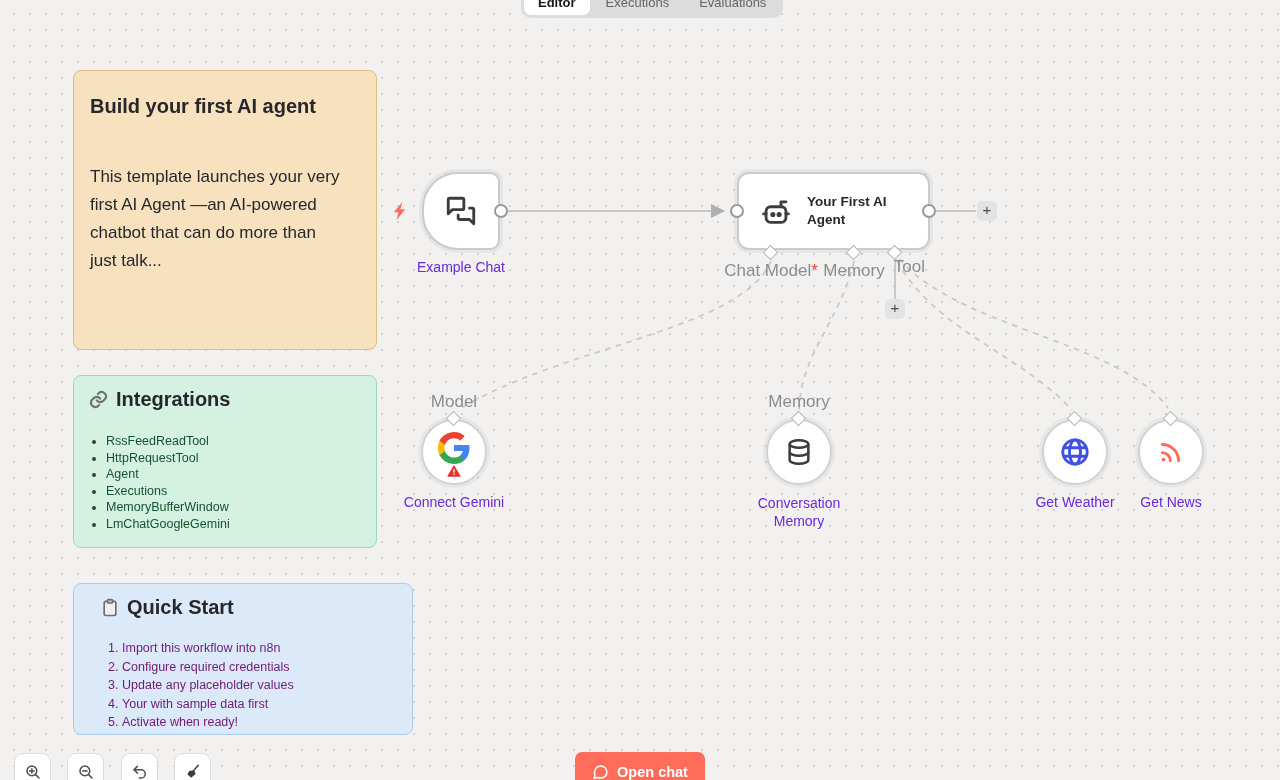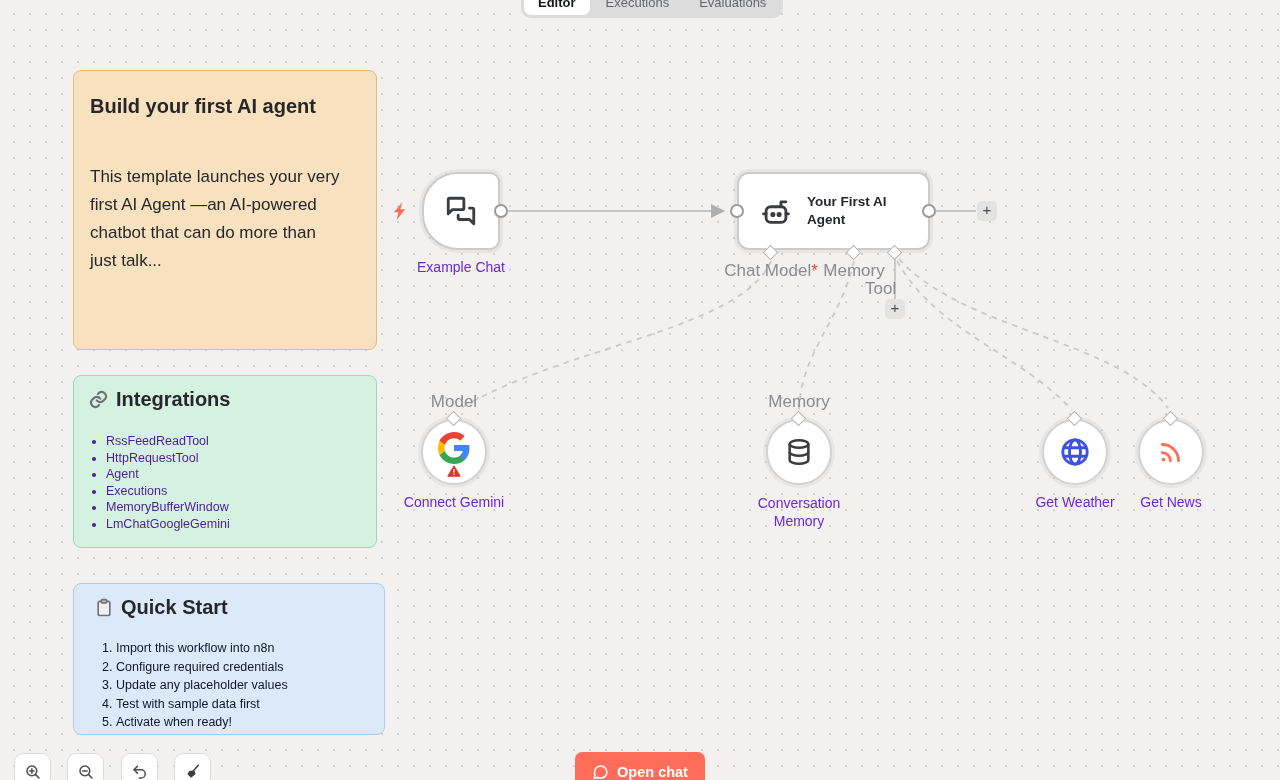--- a/index.html
+++ b/index.html
@@ -35,28 +35,28 @@
     background:#f8e1be; border:1px solid #e3bd7e; padding:4px 16px;
   }
   .note-intro h1 { font-size:20px; line-height:42px; font-weight:bold; color:#26272b; margin-top:10px; }
   .note-intro h3 { font-size:18px; line-height:26px; font-weight:bold; color:#26272b; margin-top:36px; }
   .note-intro p  { font-size:17px; line-height:28px; color:#26272b; margin-top:36px; max-width:254px; }
   .note-green {
     left:73px; top:375px; width:304px; height:173px;
     background:#d5f1e1; border:1px solid #97dcb9; padding:10px 14px;
   }
   .note-blue {
-    left:73px; top:583px; width:312px; height:152px;
-    background:#dbe9f8; border:1px solid #a9cdef; padding:10px 20px;
+    left:73px; top:583px; width:340px; height:152px;
+    background:#dbe9f8; border:1px solid #a9cdef; padding:10px 26px;
   }
   .note-h2 { font-size:20px; font-weight:bold; color:#26272b; display:flex; align-items:center; gap:7px; margin-top:2px;}
   .note-green ul { margin:22px 0 0 18px; }
-  .note-green li { font-size:12.5px; line-height:16.5px; color:#4c1d95; }
+  .note-green li { font-size:12.5px; line-height:16.5px; color:#14532d; }
   .note-blue ol { margin:20px 0 0 22px; }
-  .note-blue li { font-size:12.5px; line-height:18.5px; color:#0f172a; }
+  .note-blue li { font-size:12.5px; line-height:18.5px; color:#701a75; }
 
   
   .node-sq {
     width:78px; height:78px; background:#ffffff;
     border:2.5px solid #cbcbcb; box-shadow:0 0 0 3px rgba(185,185,185,.22);
     display:flex; align-items:center; justify-content:center; z-index:4;
   }
   .trigger { border-radius:36px 10px 10px 36px; left:422px; top:172px; }
   .node-wide {
     left:737px; top:172px; width:193px; height:78px; background:#fff;
@@ -159,21 +159,21 @@
         <rect x="5" y="4" width="14" height="17" rx="2" fill="#efefef"></rect>
         <rect x="9" y="2" width="6" height="4" rx="1" fill="#c9c9c9" stroke="#6f7075"></rect>
       </svg>
     </span>
     <span>Quick Start</span>
   </div>
   <ol>
     <li>Import this workflow into n8n</li>
     <li>Configure required credentials</li>
     <li>Update any placeholder values</li>
-    <li>Test with sample data first</li>
+    <li>Your with sample data first</li>
     <li>Activate when ready!</li>
   </ol>
 </div>
 
 <div class="abs bolt">
   <svg width="15" height="18" viewBox="0 0 12 16">
       <path d="M8.5 0 L1 9 H5 L3.5 16 L11 6.5 H6.8 Z" fill="#ff6d5a"></path>
     </svg>
 </div>
 
@@ -205,21 +205,21 @@
 </div>
 <div class="abs port-circle" style="left:730px;top:204px"></div>
 <div class="abs port-circle" style="left:922px;top:204px"></div>
 <div class="abs plusbtn" style="left:977px;top:201px">+</div>
 
 <div class="abs diamond" style="left:765px;top:247px"></div>
 <div class="abs diamond" style="left:848px;top:247px"></div>
 <div class="abs diamond" style="left:889px;top:247px"></div>
 <div class="abs port-label" style="left:711px;top:261px;width:120px;text-align:center"><span>Chat Model</span><span class="req">*</span></div>
 <div class="abs port-label" style="left:814px;top:261px;width:80px;text-align:center">Memory</div>
-<div class="abs port-label" style="left:865px;top:279px;width:60px;text-align:left">Tool</div>
+<div class="abs port-label" style="left:865px;top:257px;width:60px;text-align:right">Tool</div>
 <div class="abs plusbtn" style="left:885px;top:299px">+</div>
 
 <div class="abs port-label" style="left:414px;top:392px;width:80px;text-align:center">Model</div>
 <div class="abs diamond" style="left:448px;top:413px"></div>
 <div class="abs node-circle" style="left:421px;top:419px">
   <span style="margin-top:4px">
     <svg width="32" height="32" viewBox="0 0 24 24">
       <path fill="#4285F4" d="M23.64 12.2c0-.82-.07-1.6-.21-2.36H12v4.47h6.53c-.28 1.52-1.14 2.8-2.42 3.66v3.04h3.92c2.29-2.11 3.61-5.22 3.61-8.81z"></path>
       <path fill="#34A853" d="M12 24c3.27 0 6.01-1.08 8.02-2.94l-3.92-3.04c-1.08.73-2.47 1.16-4.1 1.16-3.15 0-5.82-2.13-6.77-4.99H1.18v3.13C3.18 21.3 7.26 24 12 24z"></path>
       <path fill="#FBBC05" d="M5.23 14.19c-.24-.73-.38-1.5-.38-2.29s.14-1.56.38-2.29V6.48H1.18C.43 8.14 0 10.02 0 11.9c0 1.98.43 3.86 1.18 5.52l4.05-3.23z"></path>

